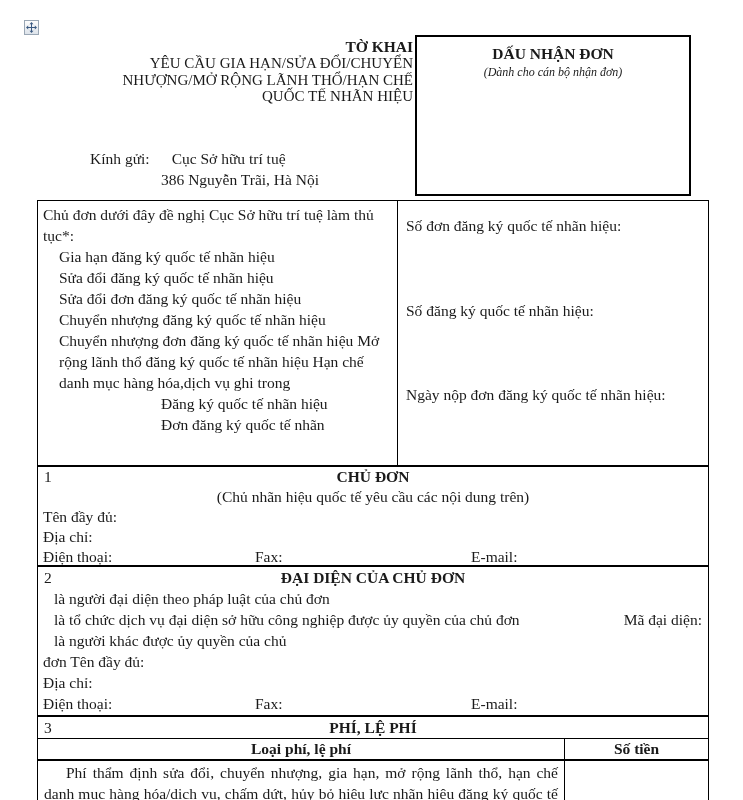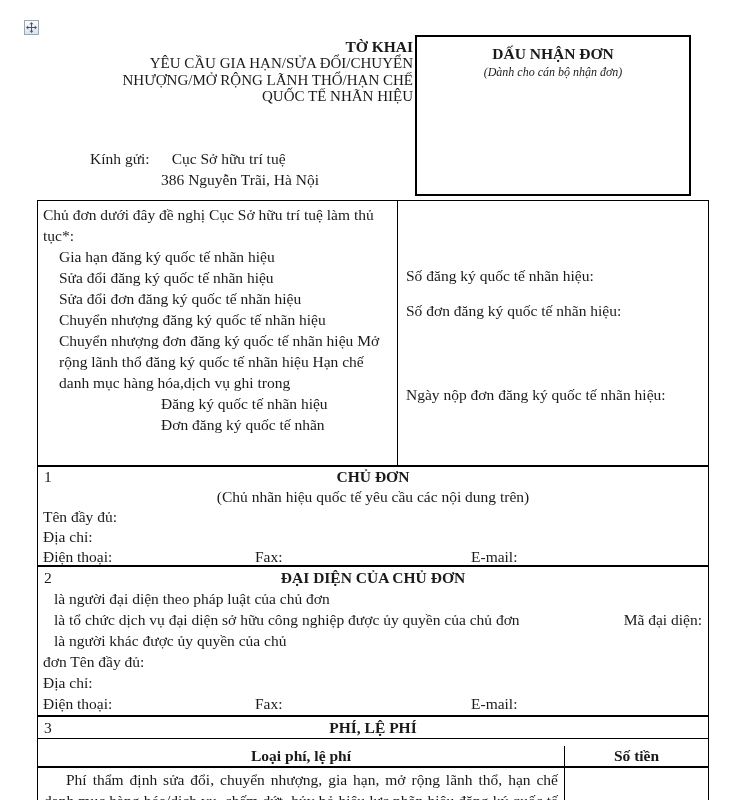--- a/index.html
+++ b/index.html
@@ -78,21 +78,20 @@
   .opt2-row { display: flex; padding-left: 16px; }
   .agent-code { margin-left: auto; padding-right: 6px; white-space: nowrap; }
 
   .sec3 { min-height: 120px; line-height: 21px; }
   .fee-head-row { height: 21px; }
   .fee-table { border-top: 1px solid #000; }
   .fee-cols { display: grid; grid-template-columns: 527px 1fr; }
   .fee-th {
     font-weight: bold; text-align: center; line-height: 20px;
     border-bottom: 2px solid #000;
-    margin-top: 7px;
   }
   .fee-th.first { border-right: 1px solid #000; }
   .fee-td { padding: 1px 6px 0 6px; }
   .fee-td.first { border-right: 1px solid #000; min-height: 70px; }
   .fee-desc { text-indent: 22px; line-height: 21px; text-align: justify; }
 </style>
 </head>
 <body>
 
 <div class="move-handle">
@@ -136,22 +135,22 @@
         <div class="opt">Sửa đổi đơn đăng ký quốc tế nhãn hiệu</div>
         <div class="opt">Chuyển nhượng đăng ký quốc tế nhãn hiệu</div>
         <div class="opt">Chuyển nhượng đơn đăng ký quốc tế nhãn hiệu Mở rộng lãnh thổ đăng ký quốc tế nhãn hiệu Hạn chế danh mục hàng hóa,dịch vụ ghi trong</div>
       </div>
       <div class="targets">
         <div>Đăng ký quốc tế nhãn hiệu</div>
         <div>Đơn đăng ký quốc tế nhãn</div>
       </div>
     </div>
     <div class="cellA-right">
+      <div class="rf rf0">Số đơn đăng ký quốc tế nhãn hiệu:</div>
       <div class="rf rf1">Số đăng ký quốc tế nhãn hiệu:</div>
-      <div class="rf rf0">Số đơn đăng ký quốc tế nhãn hiệu:</div>
       <div class="rf rf2">Ngày nộp đơn đăng ký quốc tế nhãn hiệu:</div>
     </div>
   </div>
 
   <div class="sec sec1">
     <div class="sec-head">
       <span class="num">1</span>
       <span class="sec-title">CHỦ ĐƠN</span>
     </div>
     <div class="sec-sub">(Chủ nhãn hiệu quốc tế yêu cầu các nội dung trên)</div>

